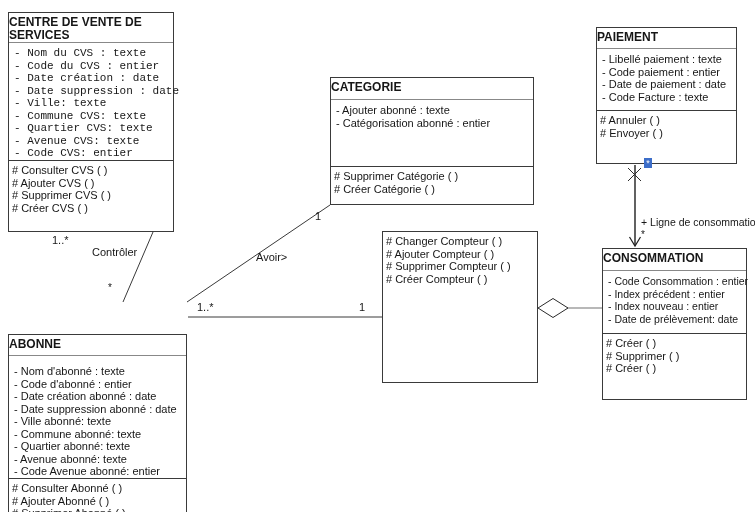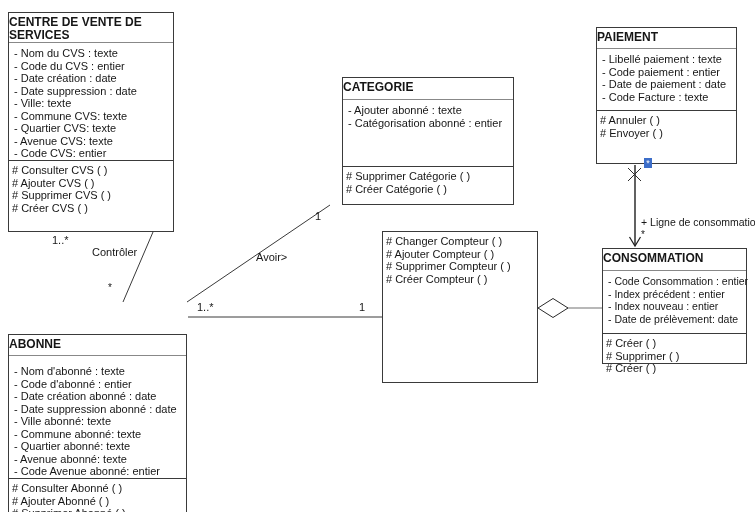--- a/index.html
+++ b/index.html
@@ -19,31 +19,31 @@
   .uml-attrs{
     box-sizing:border-box; border-bottom:1px solid #3a3a3a;
     padding:4px 1px 0 5px; flex:none; font-size:11px;
   }
   .uml-methods{ box-sizing:border-box; padding:3px 1px 0 3px; font-size:11px; flex:1; }
   .member{ white-space:nowrap; line-height:12.5px; }
 
   
   #box-cvs        {left:8px;   top:12px;  width:166px; height:220px;}
   #box-cvs .uml-title{height:30px;}
-  #box-cvs .uml-attrs{height:118px; line-height:12px;}
-  #box-categorie  {left:342px; top:77px;  width:172px; height:128px;}
+  #box-cvs .uml-attrs{height:118px; line-height:12px;font-family:Liberation Mono, monospace;}
+  #box-categorie  {left:330px; top:77px;  width:204px; height:128px;}
   #box-categorie .uml-title{height:22px;}
   #box-categorie .uml-attrs{height:67px;}
   #box-paiement   {left:596px; top:27px;  width:141px; height:137px;}
   #box-paiement .uml-title{height:21px;}
   #box-paiement .uml-attrs{height:62px;}
   #box-compteur   {left:382px; top:231px; width:156px; height:152px;}
   #box-compteur .uml-title{height:30px;}
   #box-compteur .uml-attrs{height:59px; font-size:9.5px;}
-  #box-consommation{left:602px; top:248px; width:145px; height:116px;}
+  #box-consommation{left:602px; top:248px; width:145px; height:152px;}
   #box-consommation .uml-title{height:22px;}
   #box-consommation .uml-attrs{height:63px; font-size:10.5px;}
   #box-abonne     {left:8px;   top:302px; width:179px; height:205px;margin-top:32px;}
   #box-abonne .uml-title{height:21px;}
   #box-abonne .uml-attrs{height:123px; padding-top:9px; line-height:12.3px;}
 
   .lbl{position:absolute; font-size:11px; white-space:nowrap; line-height:11px;}
   .lbl-assoc{font-size:11px;}
   .sel-marker{
     position:absolute; left:644px; top:158px; width:8px; height:10px;

